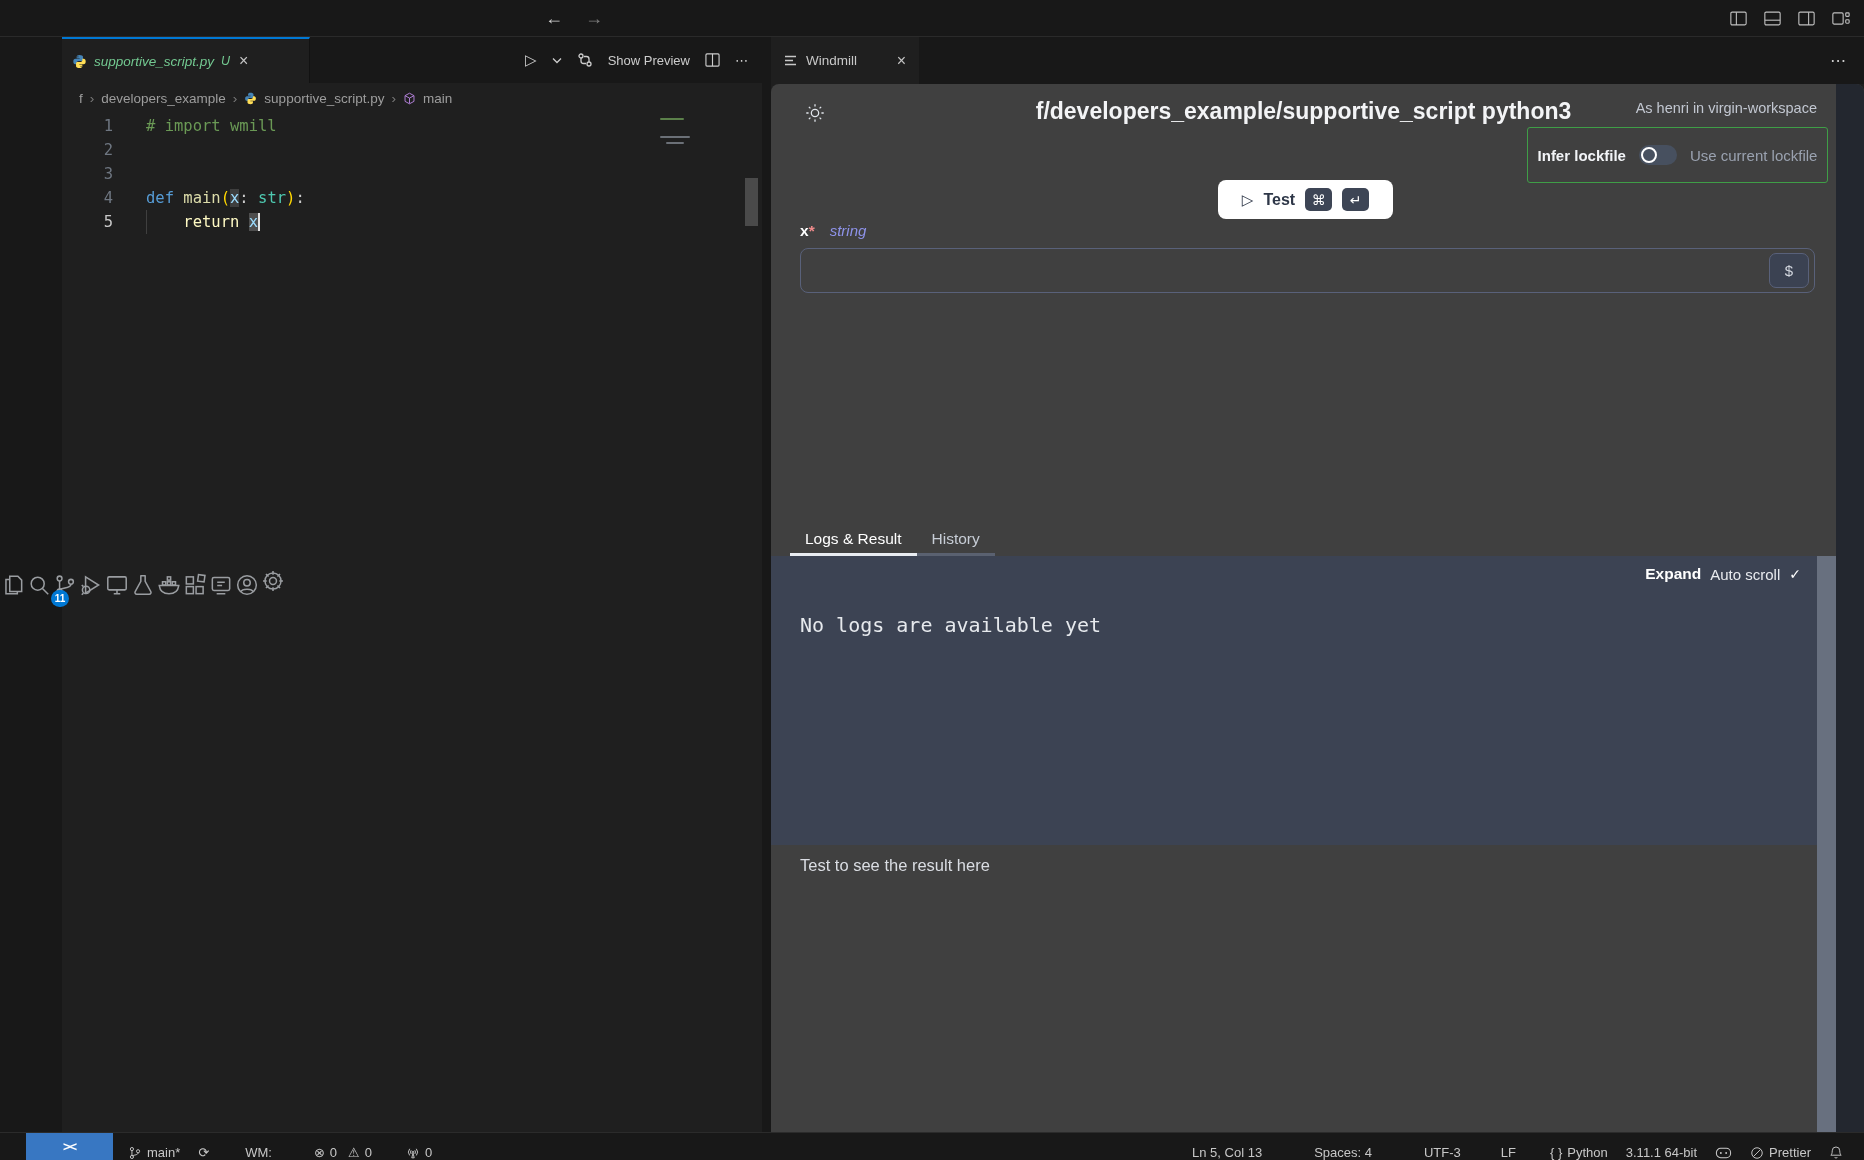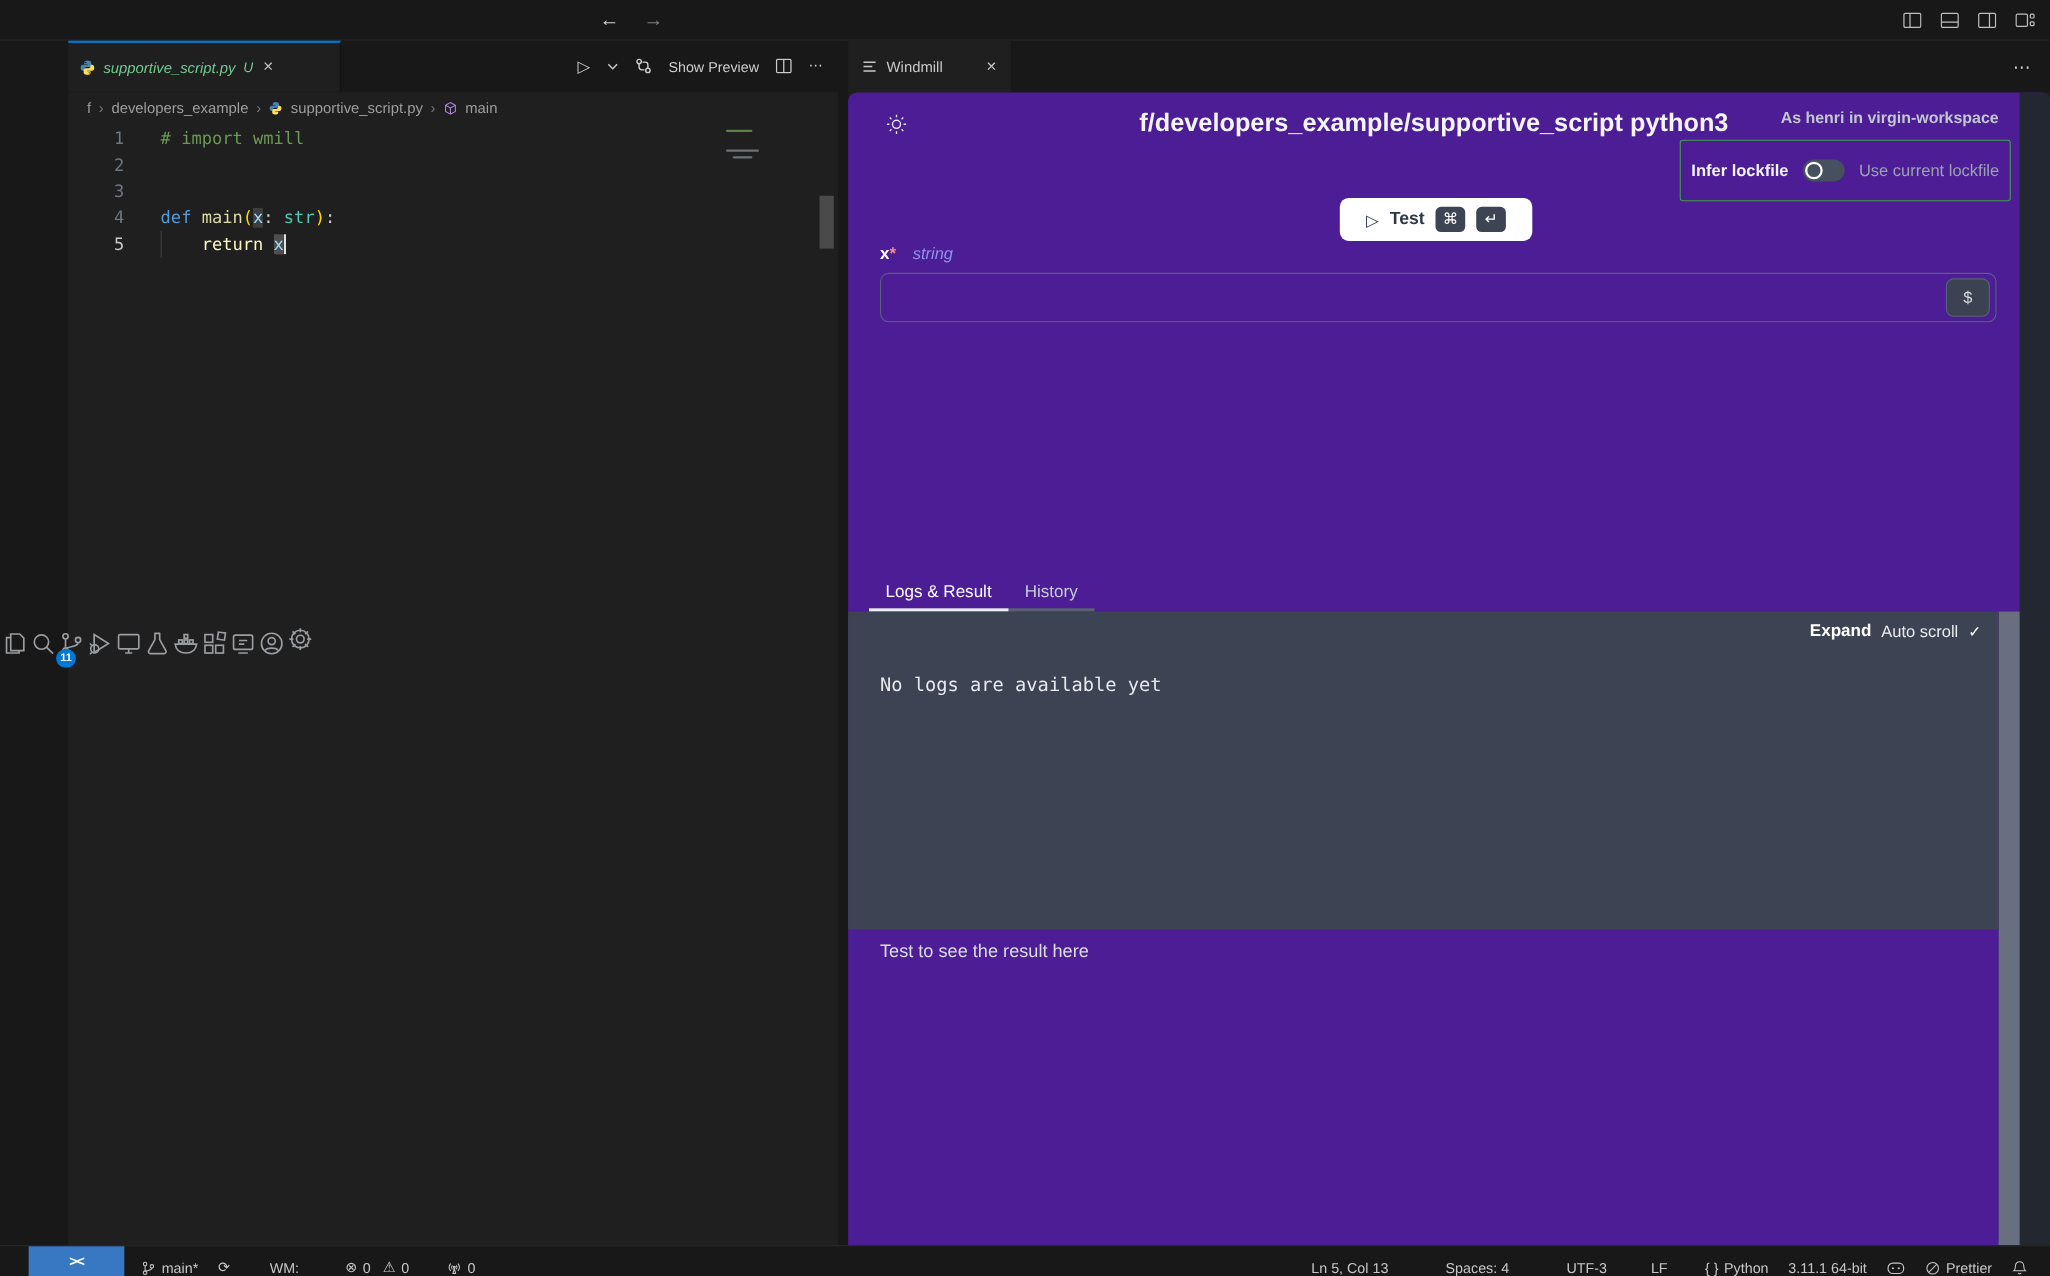--- a/index.html
+++ b/index.html
@@ -61,27 +61,27 @@
   .editor-scrollbar { position:absolute; top:66px; right:4px; width:13px; height:48px; background:#4a4a4a; }
 
   .group-gap { width:9px; background:#181818; flex:none; }
 
   
   .group2 { flex:1; display:flex; flex-direction:column; }
   .tabbar2 { height:47px; background:#181818; display:flex; align-items:stretch; }
   .tab2 { width:148px; background:#1f1f1f; display:flex; align-items:center; gap:9px; padding:0 13px; color:#c8c8c8; font-size:13.5px; }
   .tab2 .close { margin-left:auto; font-size:16px; color:#c5c5c5; }
   .tab2-actions { margin-left:auto; display:flex; align-items:center; padding-right:18px; color:#cccccc; font-size:16px; }
-  .webview { flex:1; background:#4c1d95; position:relative; border-radius:8px 8px 0 0; color:#e8eaee; }
+  .webview { flex:1; background:#404040; position:relative; border-radius:8px 8px 0 0; color:#e8eaee; }
   .wm-dark-edge { position:absolute; right:0; top:0; bottom:0; width:28px; background:#23272f; border-radius:0 8px 0 0; }
   .wm-scrollbar { position:absolute; right:28px; top:472px; bottom:0; width:19px; background:#68707f; }
   .wm-sun { position:absolute; left:33px; top:18px; }
   .wm-sun svg { stroke:#e2e6ec; fill:none; stroke-width:1.4; }
   .wm-title { position:absolute; left:0; width:1065px; top:14px; text-align:center; font-size:23px; font-weight:600; color:#f3f4f6; }
-  .wm-context { position:absolute; right:47px; top:16px; font-size:14.5px; color:#c2c7d1;font-weight:bold; }
+  .wm-context { position:absolute; right:47px; top:16px; font-size:14.5px; color:#c2c7d1; }
   .wm-lockbox { position:absolute; left:756px; top:43px; width:301px; height:56px; border:1.5px solid #3f9e47; border-radius:3px;
     display:flex; align-items:center; justify-content:center; gap:13px; }
   .lock-label { font-size:15px; font-weight:600; color:#f2f4f7; }
   .toggle { width:38px; height:20px; border-radius:10px; background:#47505f; position:relative; flex:none; }
   .toggle .knob { position:absolute; left:2px; top:2px; width:16px; height:16px; border-radius:50%; border:2px solid #ffffff; background:transparent; }
   .lock-use { font-size:15px; color:#9aa2b0; }
   .test-btn { position:absolute; left:447px; top:96px; width:175px; height:39px; background:#ffffff; border-radius:8px;
     display:flex; align-items:center; justify-content:center; gap:10px; color:#2e3748; }
   .test-play { font-size:15px; font-weight:600; }
   .test-label { font-size:16px; font-weight:700; }
@@ -99,21 +99,21 @@
   .required { position:absolute; left:29px; top:216px; width:1015px; text-align:right; color:#ee6b6b; font-size:14.5px; }
   .wm-tabs { position:absolute; left:19px; top:441px; display:flex; height:31px; }
   .wm-tab { padding:0 15px; font-size:15.5px; display:flex; align-items:center; border-bottom:3px solid transparent; }
   .wm-tab.active { color:#ffffff; border-color:#e9ecf1; }
   .wm-tab.inactive { color:#c7cdd6; border-color:#5a6170; }
   .logs { position:absolute; left:0; top:472px; width:1046px; height:289px; background:#3c4353; }
   .logs-head { position:absolute; top:9px; right:16px; display:flex; align-items:center; gap:9px; }
   .expand { font-size:15.5px; font-weight:700; color:#ffffff; }
   .autoscroll { font-size:15px; color:#e9ebef; }
   .as-check { font-size:14px; color:#ffffff; }
-  .logs-empty { position:absolute; left:29px; top:57px; font-family:"DejaVu Sans Mono","Liberation Mono",monospace; font-size:17px; color:#e6e9ed; }
+  .logs-empty { position:absolute; left:29px; top:57px; font-family:"DejaVu Sans Mono","Liberation Mono",monospace; font-size:20px; color:#e6e9ed; }
   .result-placeholder { position:absolute; left:29px; top:772px; font-size:16.5px; color:#dadde3; }
 
   
   .statusbar { position:absolute; left:0; bottom:0; width:1864px; height:28px; background:#181818; border-top:1px solid #2b2b2b;
     display:flex; align-items:center; font-size:13px; color:#c7c7c7; }
   .sb-remote { background:#3877c2; color:#ffffff; height:28px; width:87px; margin-left:26px;
     display:flex; align-items:center; justify-content:center; font-weight:700; letter-spacing:-1px; font-size:13px; }
   .sb-item { display:flex; align-items:flex-end; gap:5px; padding:0 9px; height:100%; white-space:nowrap; }
   .sb-item svg { stroke:#c7c7c7; fill:none; stroke-width:1.1; }
   .sb-glyph { font-size:13px; }

